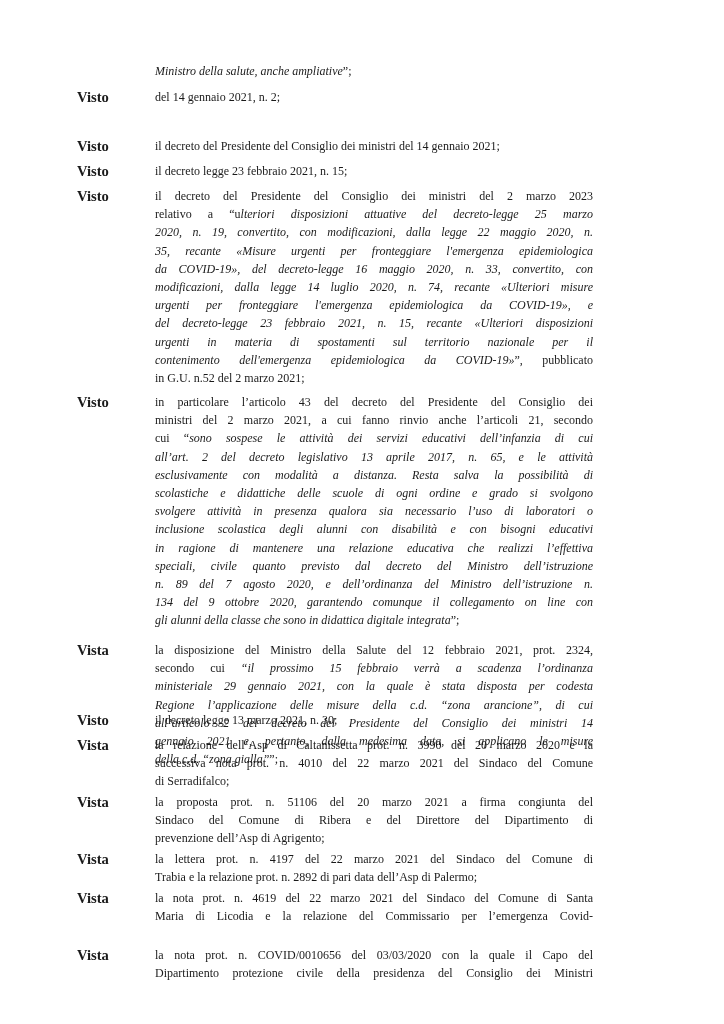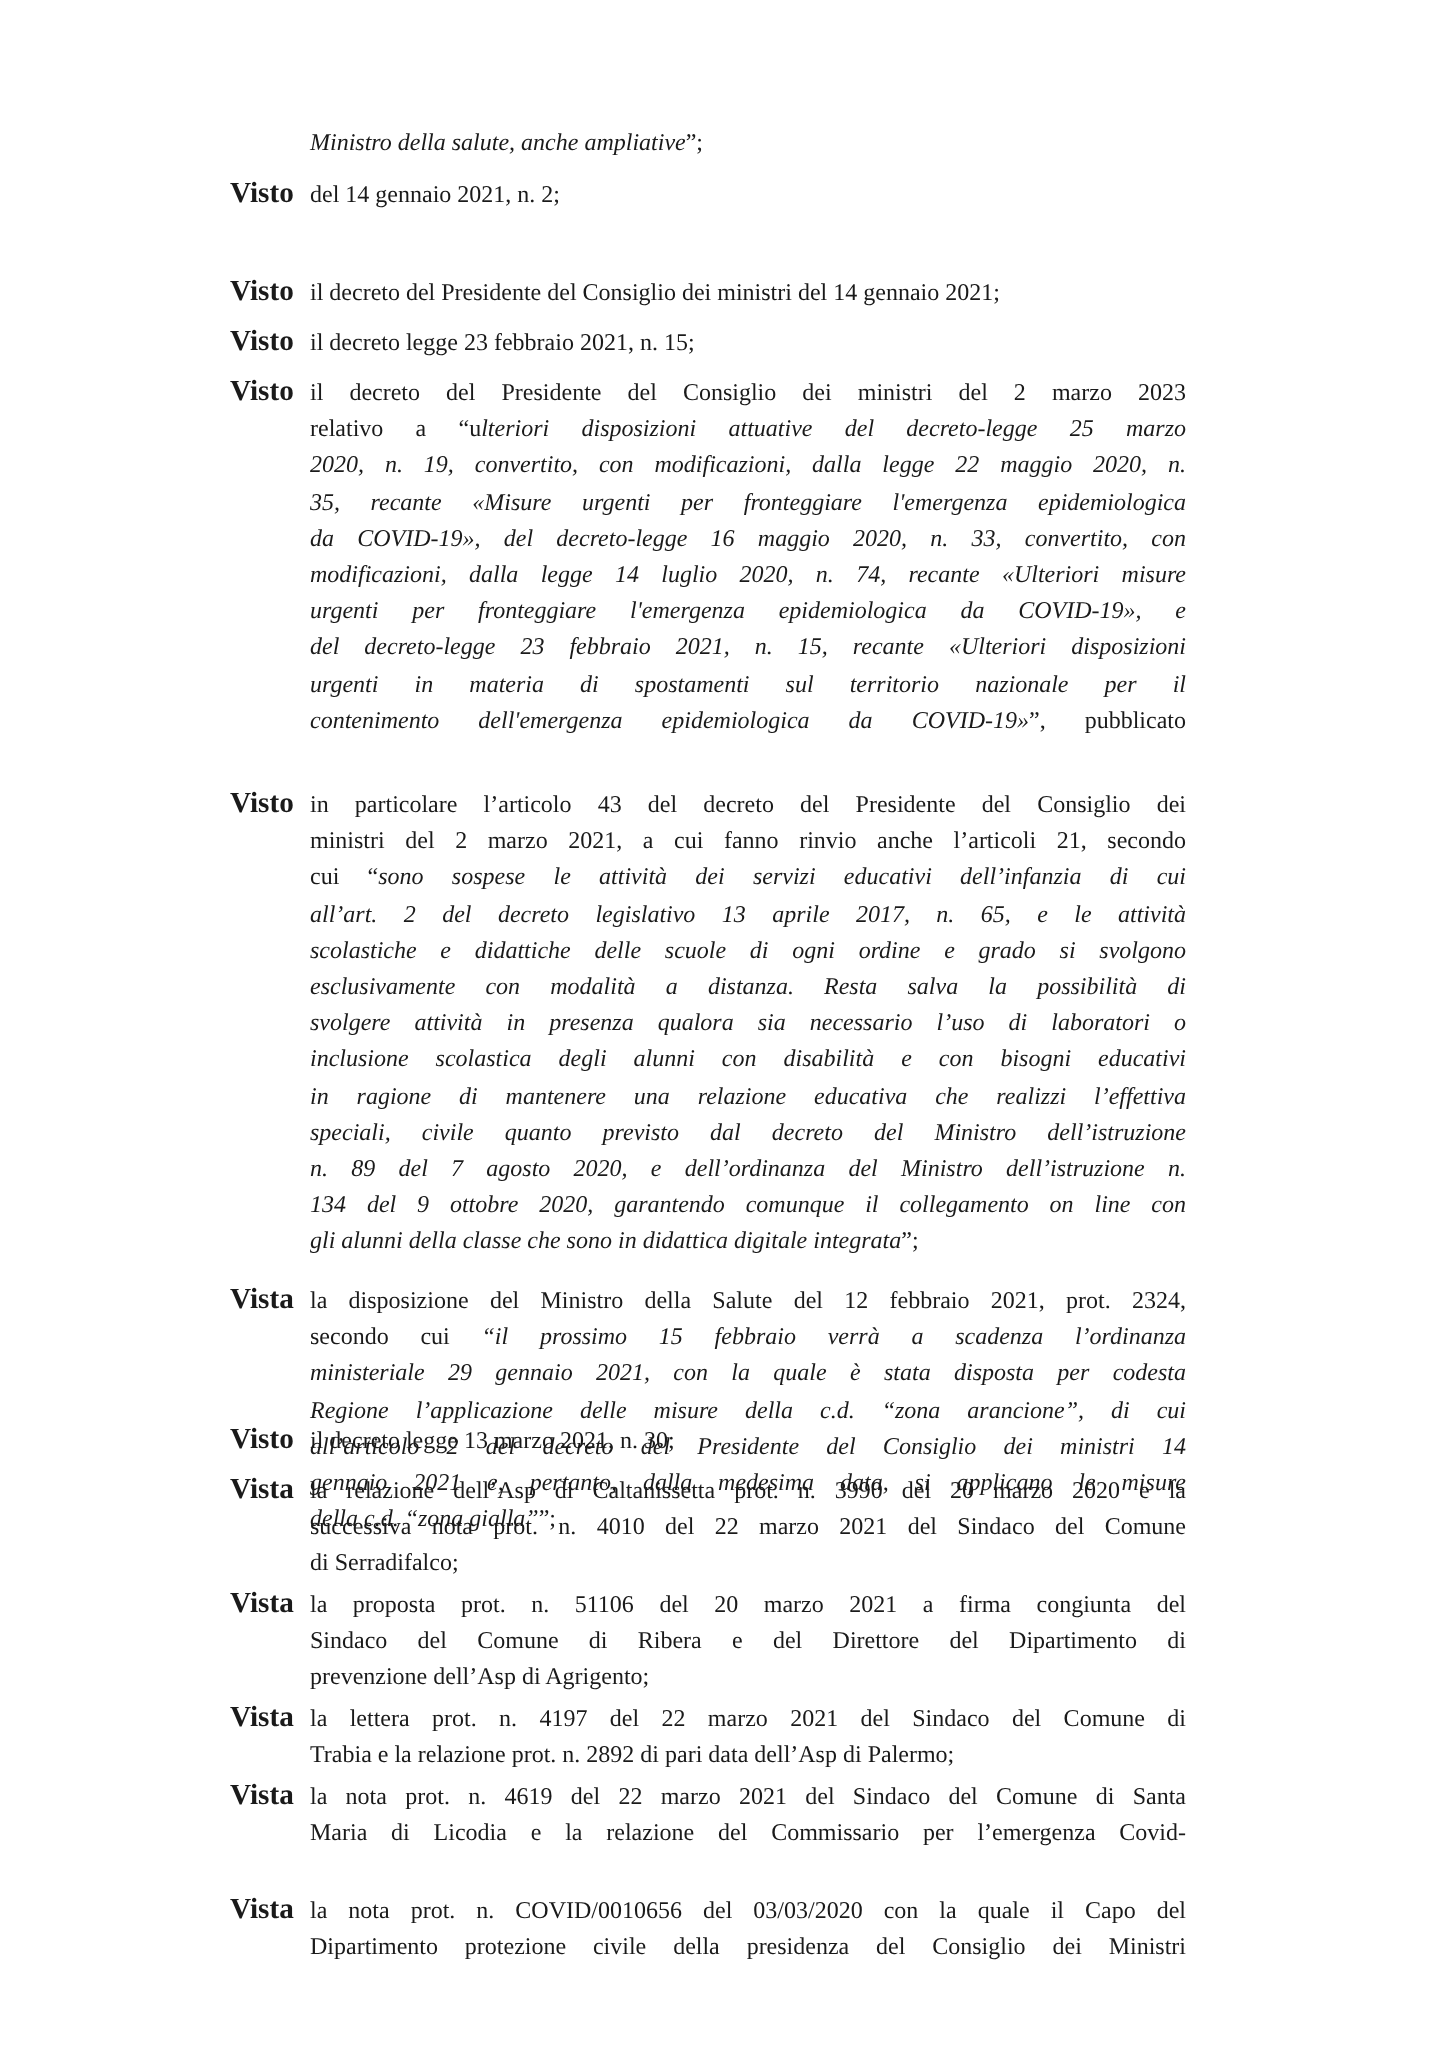--- a/index.html
+++ b/index.html
@@ -1,20 +1,20 @@
 <!DOCTYPE html>
 <html><head>
 <meta charset="utf-8">
 <style>
   html, body { margin: 0; padding: 0; background: #ffffff; }
   body { width: 724px; height: 1024px; position: relative; overflow: hidden;
          font-family: "Liberation Serif", "DejaVu Serif", serif; color: #1a1a1a; }
   .page { position: absolute; left: 0; top: 0; width: 724px; height: 1024px; }
   .entry { position: absolute; left: 0; width: 724px; }
-  .label { position: absolute; left: 77px; top: 0; font-weight: bold; font-size: 14.6px; line-height: 18.2px; margin-left: 38px; }
+  .label { position: absolute; left: 77px; top: 0; font-weight: bold; font-size: 14.6px; line-height: 18.2px; }
   .text { position: absolute; left: 155px; width: 438px; font-size: 12px; line-height: 18.2px; text-align: justify; }
   .text .line { display: block; white-space: nowrap; height: 18.2px; }
   .text .line.j { text-align: justify; text-align-last: justify; white-space: normal; }
   i { font-style: italic; }
 </style>
 </head>
 <body>
 
 <div class="page">
 
@@ -51,32 +51,33 @@
       <span class="line j">il decreto del Presidente del Consiglio dei ministri del 2 marzo 2023</span>
       <span class="line j"><span>relativo a “u</span><i>lteriori disposizioni attuative del decreto-legge 25 marzo</i></span>
       <i class="line j">2020, n. 19, convertito, con modificazioni, dalla legge 22 maggio 2020, n.</i>
       <i class="line j">35, recante «Misure urgenti per fronteggiare l'emergenza epidemiologica</i>
       <i class="line j">da COVID-19», del decreto-legge 16 maggio 2020, n. 33, convertito, con</i>
       <i class="line j">modificazioni, dalla legge 14 luglio 2020, n. 74, recante «Ulteriori misure</i>
       <i class="line j">urgenti per fronteggiare l'emergenza epidemiologica da COVID-19», e</i>
       <i class="line j">del decreto-legge 23 febbraio 2021, n. 15, recante «Ulteriori disposizioni</i>
       <i class="line j">urgenti in materia di spostamenti sul territorio nazionale per il</i>
       <span class="line j"><i>contenimento dell'emergenza epidemiologica da COVID-19»</i><span>”, pubblicato</span></span>
+      <span class="line">in G.U. n.52 del 2 marzo 2021;</span>
     </div>
   </div>
 
   <div class="entry" style="top:393px;">
     <div class="label">Visto</div>
     <div class="text">
       <span class="line j">in particolare l’articolo 43 del decreto del Presidente del Consiglio dei</span>
       <span class="line j">ministri del 2 marzo 2021, a cui fanno rinvio anche l’articoli 21, secondo</span>
       <span class="line j"><span>cui “</span><i>sono sospese le attività dei servizi educativi dell’infanzia di cui</i></span>
       <i class="line j">all’art. 2 del decreto legislativo 13 aprile 2017, n. 65, e le attività</i>
+      <i class="line j">esclusivamente con modalità a distanza. Resta salva la possibilità di</i>
       <i class="line j">scolastiche e didattiche delle scuole di ogni ordine e grado si svolgono</i>
-      <i class="line j">esclusivamente con modalità a distanza. Resta salva la possibilità di</i>
       <i class="line j">svolgere attività in presenza qualora sia necessario l’uso di laboratori o</i>
       <i class="line j">inclusione scolastica degli alunni con disabilità e con bisogni educativi</i>
       <i class="line j">in ragione di mantenere una relazione educativa che realizzi l’effettiva</i>
       <i class="line j">speciali, civile quanto previsto dal decreto del Ministro dell’istruzione</i>
       <i class="line j">n. 89 del 7 agosto 2020, e dell’ordinanza del Ministro dell’istruzione n.</i>
       <i class="line j">134 del 9 ottobre 2020, garantendo comunque il collegamento on line con</i>
       <span class="line"><i>gli alunni della classe che sono in didattica digitale integrata</i><span>”;</span></span>
     </div>
   </div>
 

